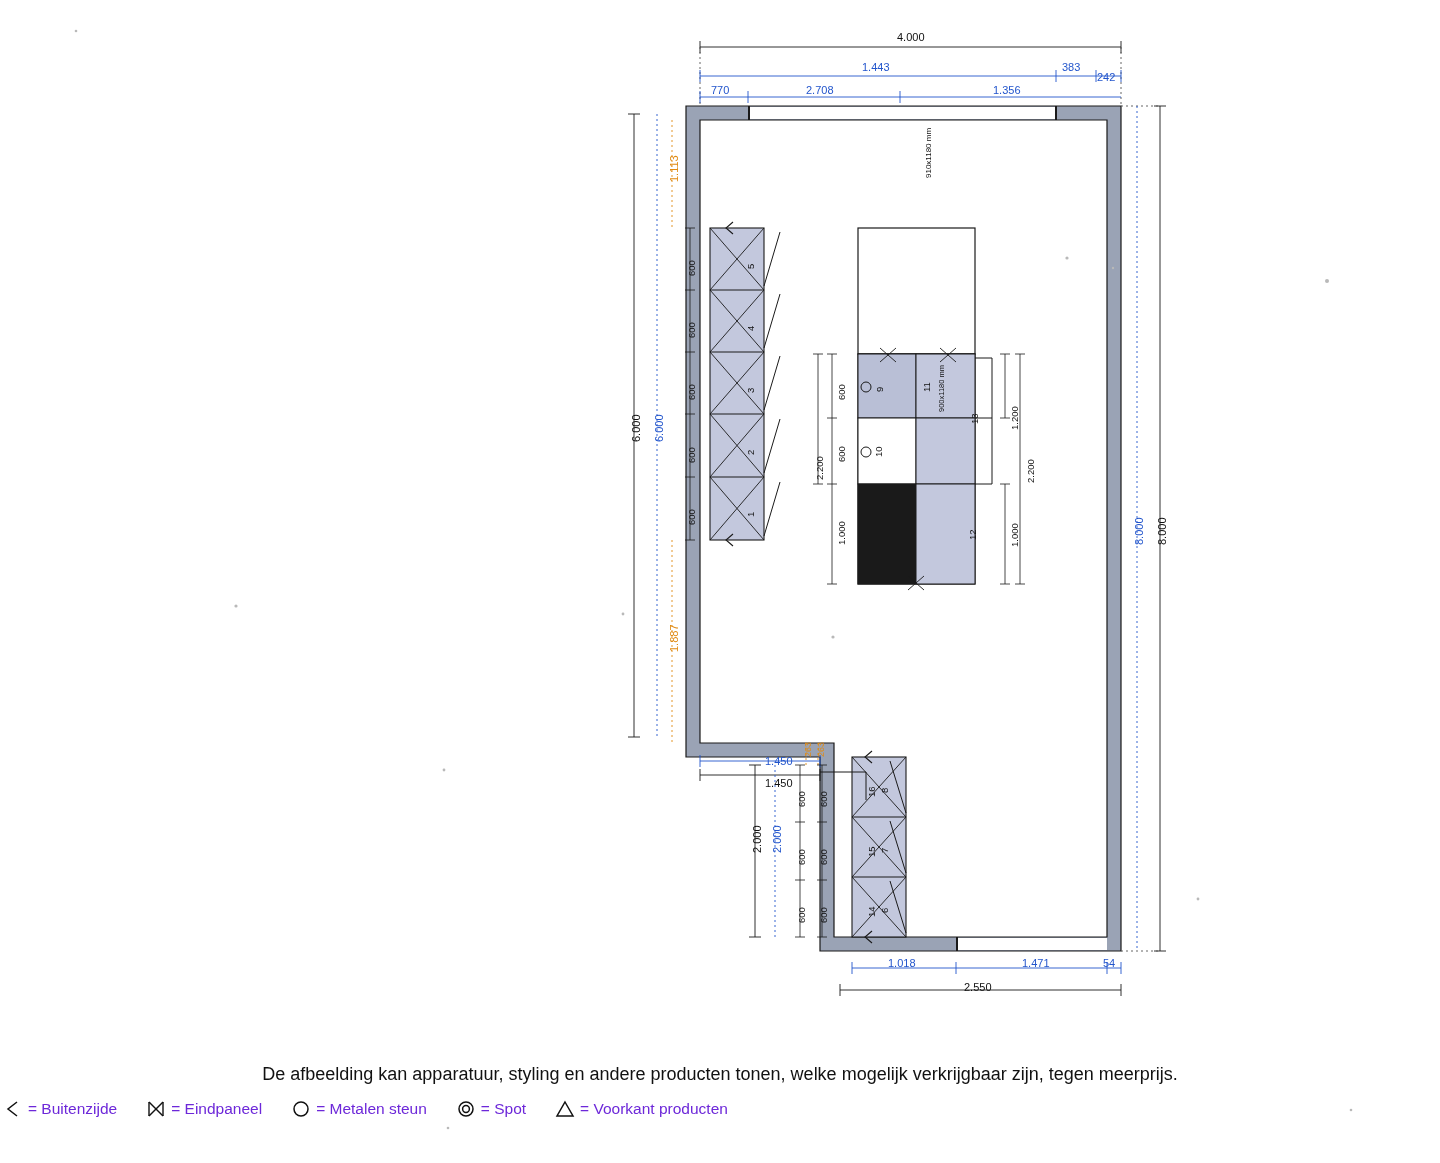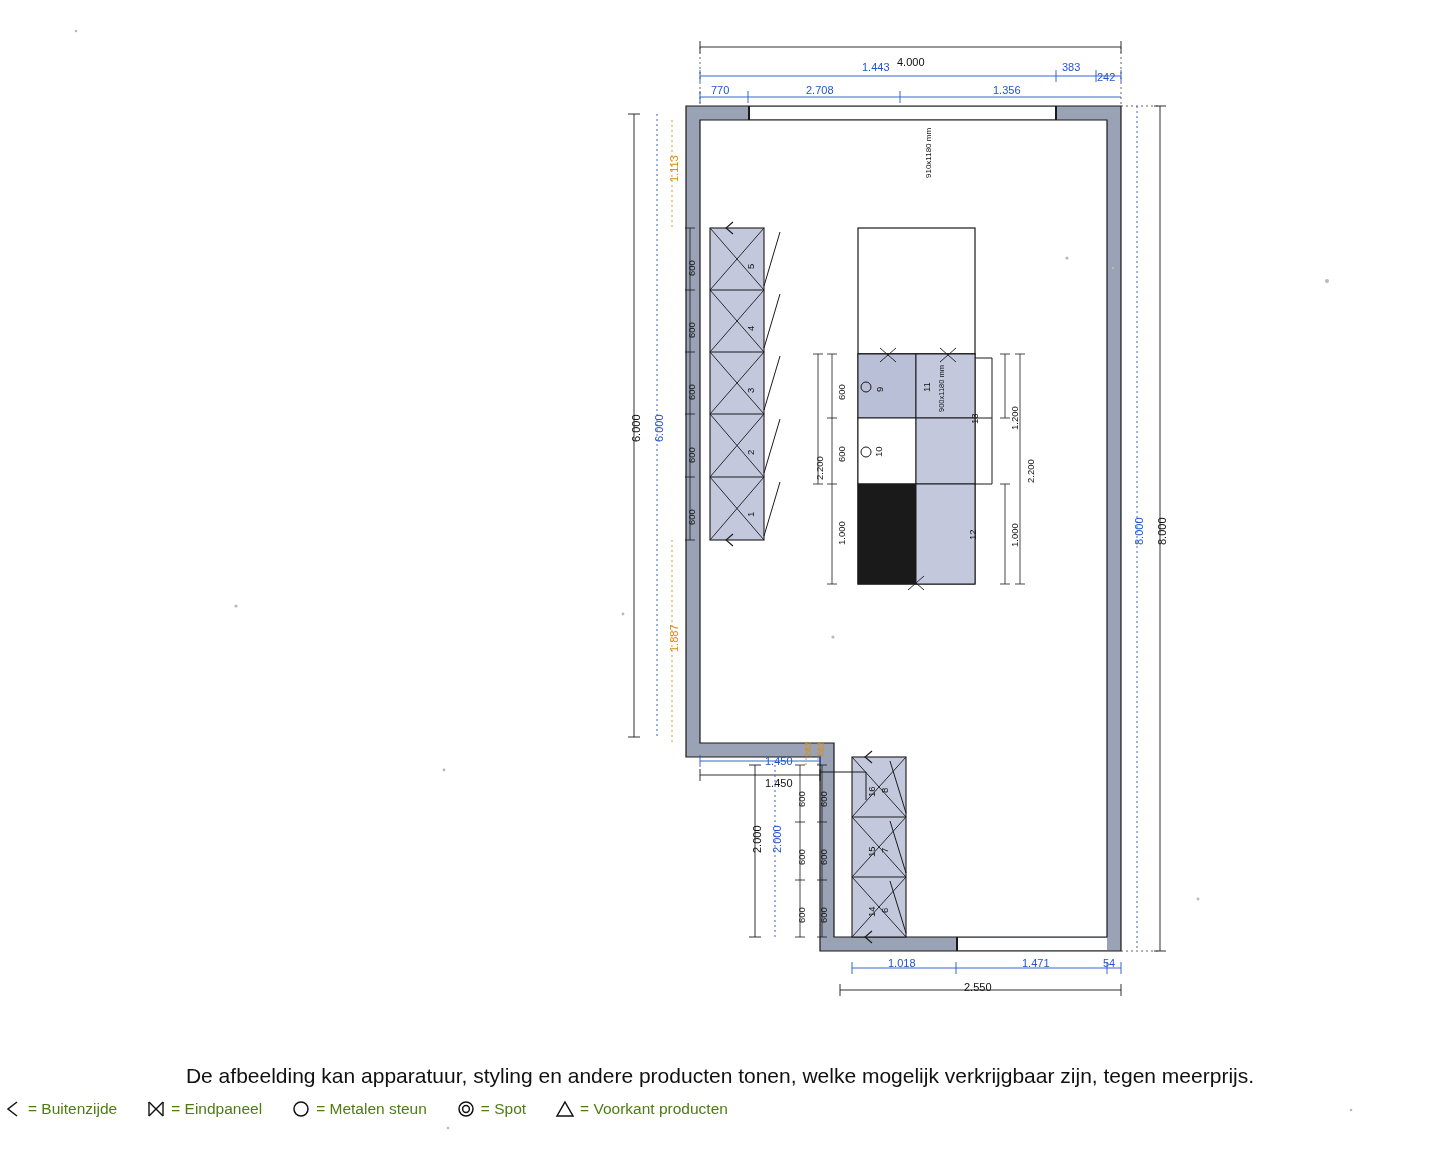--- a/index.html
+++ b/index.html
@@ -4,22 +4,22 @@
 <style>
   html,body{margin:0;padding:0;background:#ffffff;}
   body{width:1440px;height:1163px;position:relative;font-family:"Liberation Sans",sans-serif;color:#1a1a1a;overflow:hidden;}
   #plan{position:absolute;left:0;top:0;width:1440px;height:1163px;}
   .txt{position:absolute;white-space:nowrap;font-family:"Liberation Sans",sans-serif;}
   .dim-black{color:#111;font-size:11px;}
   .dim-blue{color:#2255cc;font-size:11px;}
   .dim-orange{color:#e08a12;font-size:11px;}
   .dim-small{font-size:9.5px;color:#111;}
   .vert{transform-origin:0 0;}
-  .footer-note{position:absolute;left:0;top:1064px;width:1440px;text-align:center;font-size:21px;color:#111;}
-  .legend{position:absolute;left:0px;top:1098px;width:1440px;font-size:15.5px;color:#4d7c0f;}
+  .footer-note{position:absolute;left:0;top:1064px;width:1440px;text-align:center;font-size:18px;color:#111;}
+  .legend{position:absolute;left:0px;top:1098px;width:1440px;font-size:15.5px;color:#6d28d9;}
   .legend-row{display:flex;align-items:center;gap:0px;padding-left:0px;}
   .legend-item{display:flex;align-items:center;margin-right:26px;}
   .legend-item .glyph{display:inline-flex;align-items:center;justify-content:center;width:26px;height:22px;}
   .legend-item .lbl{margin-left:2px;}
 </style>
 </head>
 <body>
 
 <svg id="plan" viewBox="0 0 1440 1163" xmlns="http://www.w3.org/2000/svg">
   <defs>
@@ -266,21 +266,21 @@
     <circle cx="236" cy="606" r="1.6"></circle>
     <circle cx="444" cy="770" r="1.4"></circle>
     <circle cx="1198" cy="899" r="1.4"></circle>
     <circle cx="1351" cy="1110" r="1.3"></circle>
     <circle cx="76" cy="31" r="1.3"></circle>
     <circle cx="448" cy="1128" r="1.3"></circle>
     <circle cx="1327" cy="281" r="2"></circle>
   </g>
 </svg>
 
-<div class="txt dim-black" style="left:897px;top:31px;margin-top:25px;">4.000</div>
+<div class="txt dim-black" style="left:897px;top:31px;">4.000</div>
 <div class="txt dim-blue" style="left:862px;top:61px;">1.443</div>
 <div class="txt dim-blue" style="left:1062px;top:61px;">383</div>
 <div class="txt dim-blue" style="left:1097px;top:61px;margin-top:10px;">242</div>
 <div class="txt dim-blue" style="left:711px;top:84px;">770</div>
 <div class="txt dim-blue" style="left:806px;top:84px;">2.708</div>
 <div class="txt dim-blue" style="left:993px;top:84px;">1.356</div>
 
 <div class="txt dim-black vert" style="left:630px;top:442px;transform:rotate(-90deg);">6.000</div>
 <div class="txt dim-blue vert" style="left:653px;top:442px;transform:rotate(-90deg);">6.000</div>
 <div class="txt dim-orange vert" style="left:668px;top:182px;transform:rotate(-90deg);">1.113</div>

